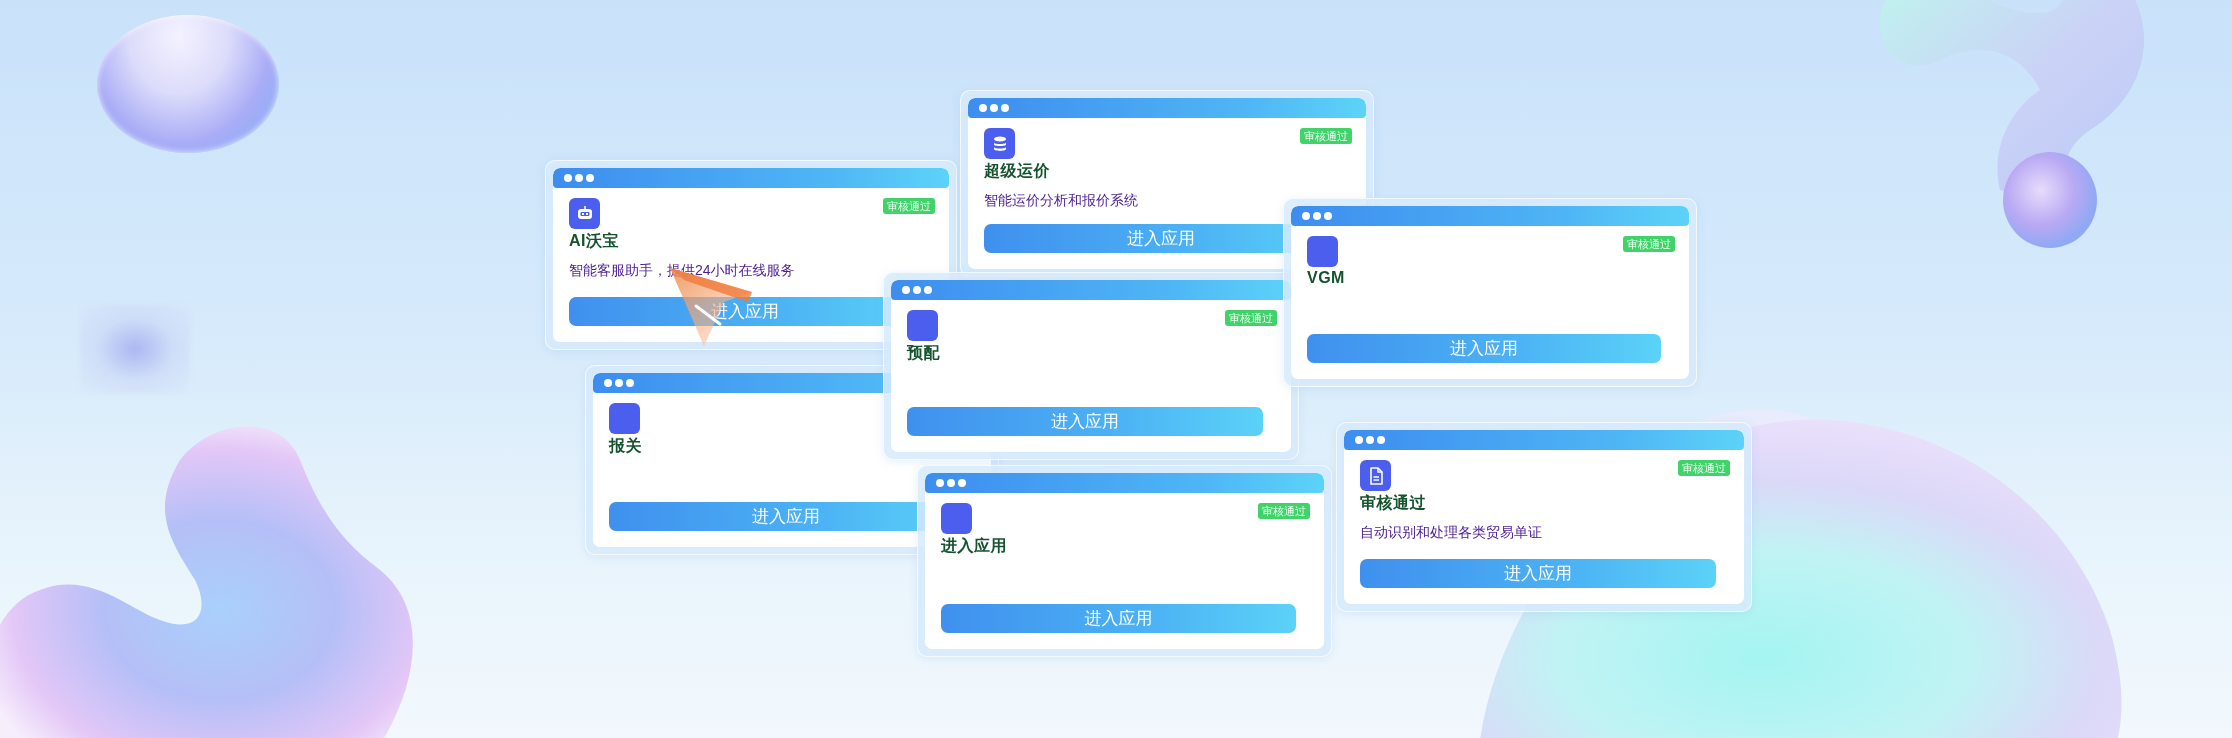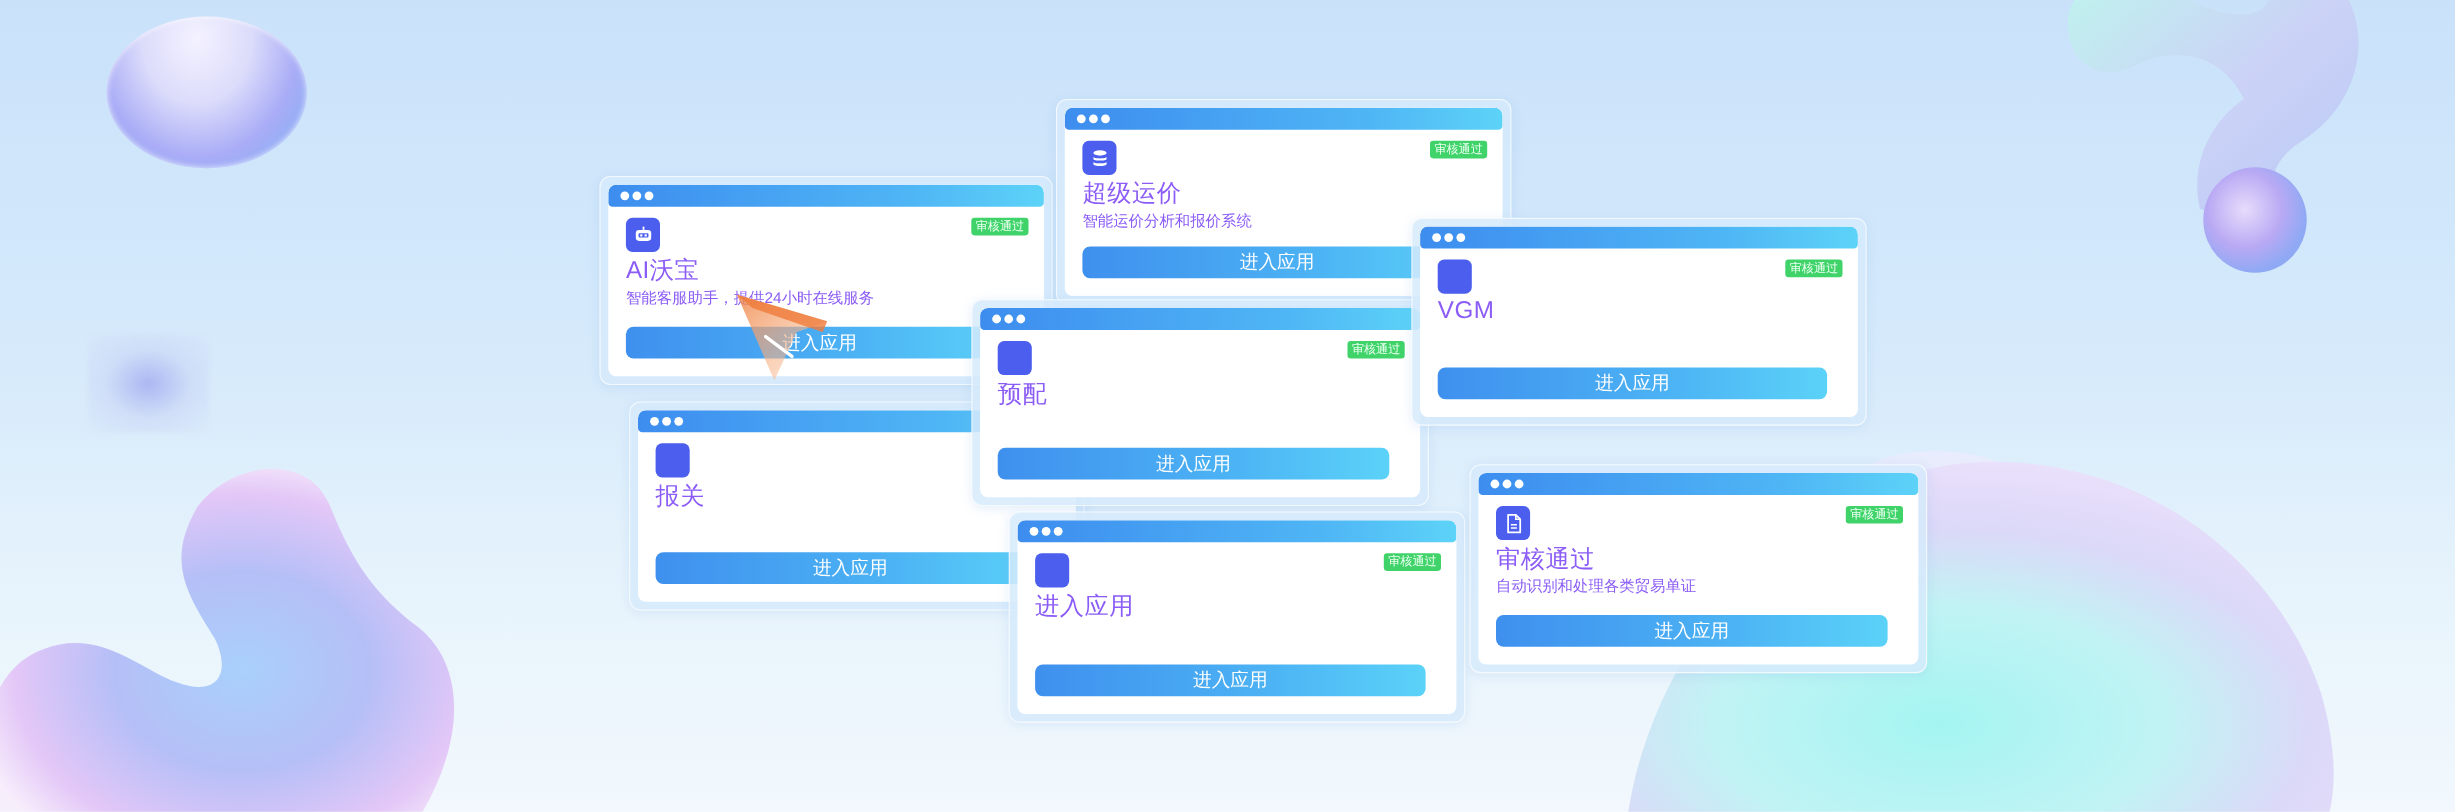--- a/index.html
+++ b/index.html
@@ -44,24 +44,24 @@
   .app-icon {
     position:absolute; left:16px; top:30px; width:31px; height:31px;
     background:#4b5eed; border-radius:6px; display:flex; align-items:center; justify-content:center;
   }
   .app-icon svg { width:20px; height:20px; }
   .badge {
     position:absolute; right:14px; top:30px; height:16px; line-height:16px;
     padding:0 4px; background:#3fd36a; color:#ecfff1; font-size:11px; border-radius:3px;
   }
   .app-title {
-    position:absolute; left:16px; top:63px; font-size:22px; color:#8b5cf6; font-weight:normal; letter-spacing:0.5px;
+    position:absolute; left:16px; top:63px; font-size:16px; color:#14532d; font-weight:bold; letter-spacing:0.5px;
   }
   .app-desc {
-    position:absolute; left:16px; top:94px; font-size:14px; color:#8b5cf6;text-align:center;
+    position:absolute; left:16px; top:94px; font-size:14px; color:#4c1d95;text-align:center;
   }
   .enter-btn {
     position:absolute; left:16px; right:28px; bottom:16px; height:29px;
     border:none; border-radius:7px; cursor:pointer;
     background: linear-gradient(90deg, #3f90ee 0%, #4cb3f4 60%, #5bd2f8 100%);
     color:#fff; font-size:17px; font-family:Liberation Sans, sans-serif;
     display:flex; align-items:center; justify-content:center;
   }
   .plane { position:absolute; left:664px; top:262px; width:100px; height:88px; z-index:40; }
 </style>
@@ -107,21 +107,21 @@
       <stop offset="45%" stop-color="#c1f3f4"></stop>
       <stop offset="75%" stop-color="#dcd8f8"></stop>
       <stop offset="100%" stop-color="#e9e0fb"></stop>
     </radialGradient>
   </defs>
   <ellipse cx="290" cy="40" rx="75" ry="30" fill="#e8ecfc"></ellipse>
   <path d="M10 340 C30 200 150 30 330 20 C480 15 600 110 640 230 C660 300 650 340 640 360 L0 360 Z" fill="url(#gbr)"></path>
   <ellipse cx="300" cy="360" rx="80" ry="20" fill="#f0fcfe"></ellipse>
 </svg>
 
-<div class="frame" style="left:572px;top:365px;width:412px;height:188px;z-index:5;">
+<div class="frame" style="left:585px;top:365px;width:412px;height:188px;z-index:5;">
   <div class="card">
     <div class="titlebar">
       <div class="dots">
           <span class="dot"></span>
           <span class="dot"></span>
           <span class="dot"></span>
         </div>
     </div>
     <div class="app-icon"></div>
     <div class="app-title">报关</div>

